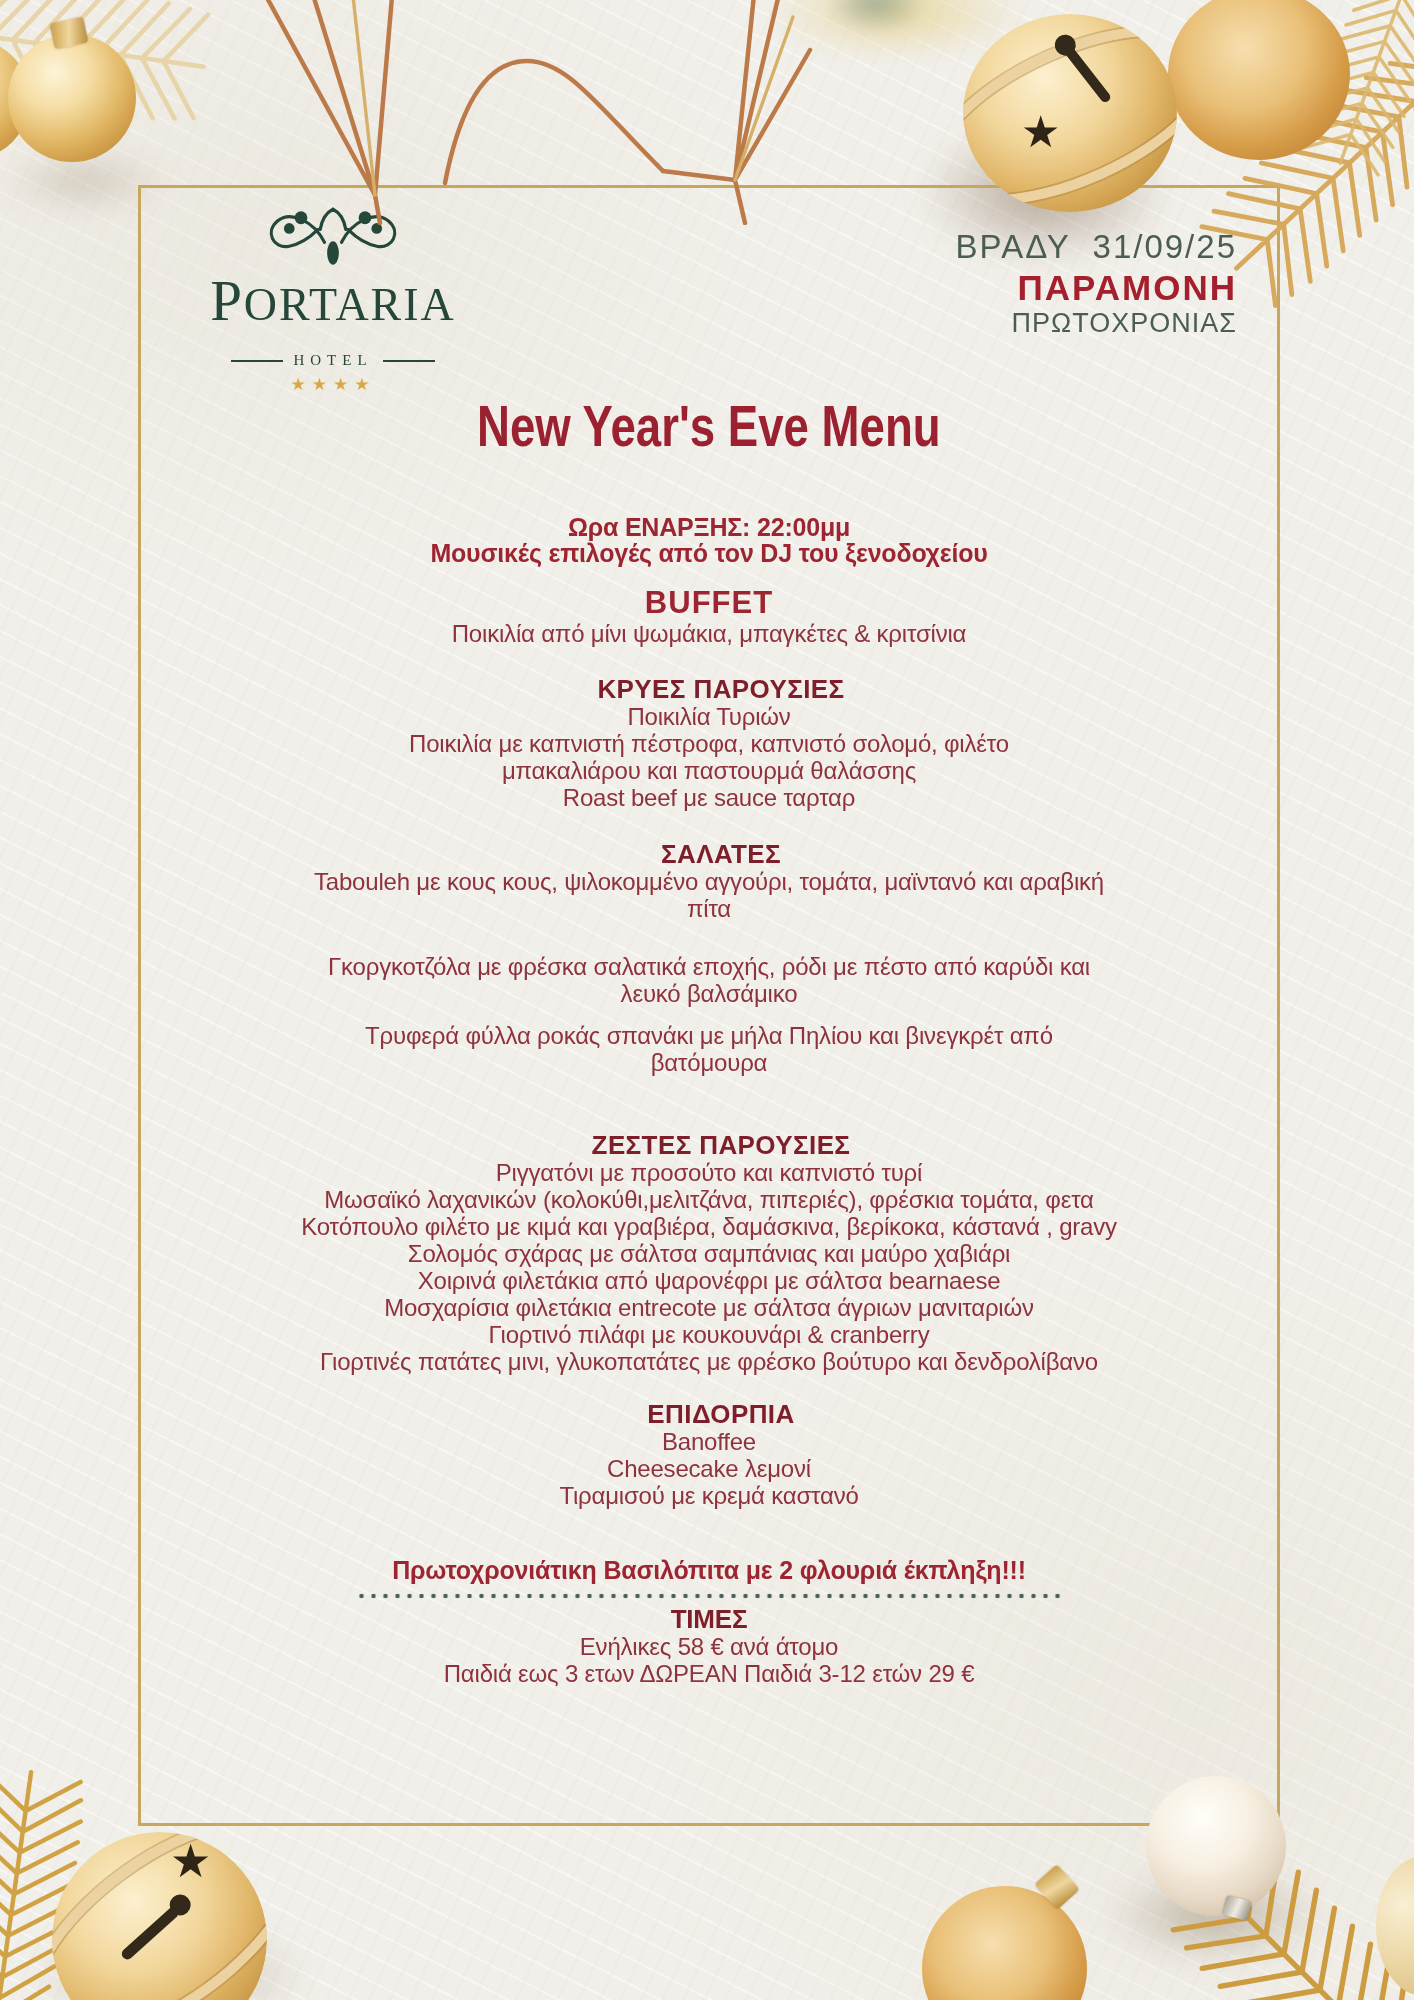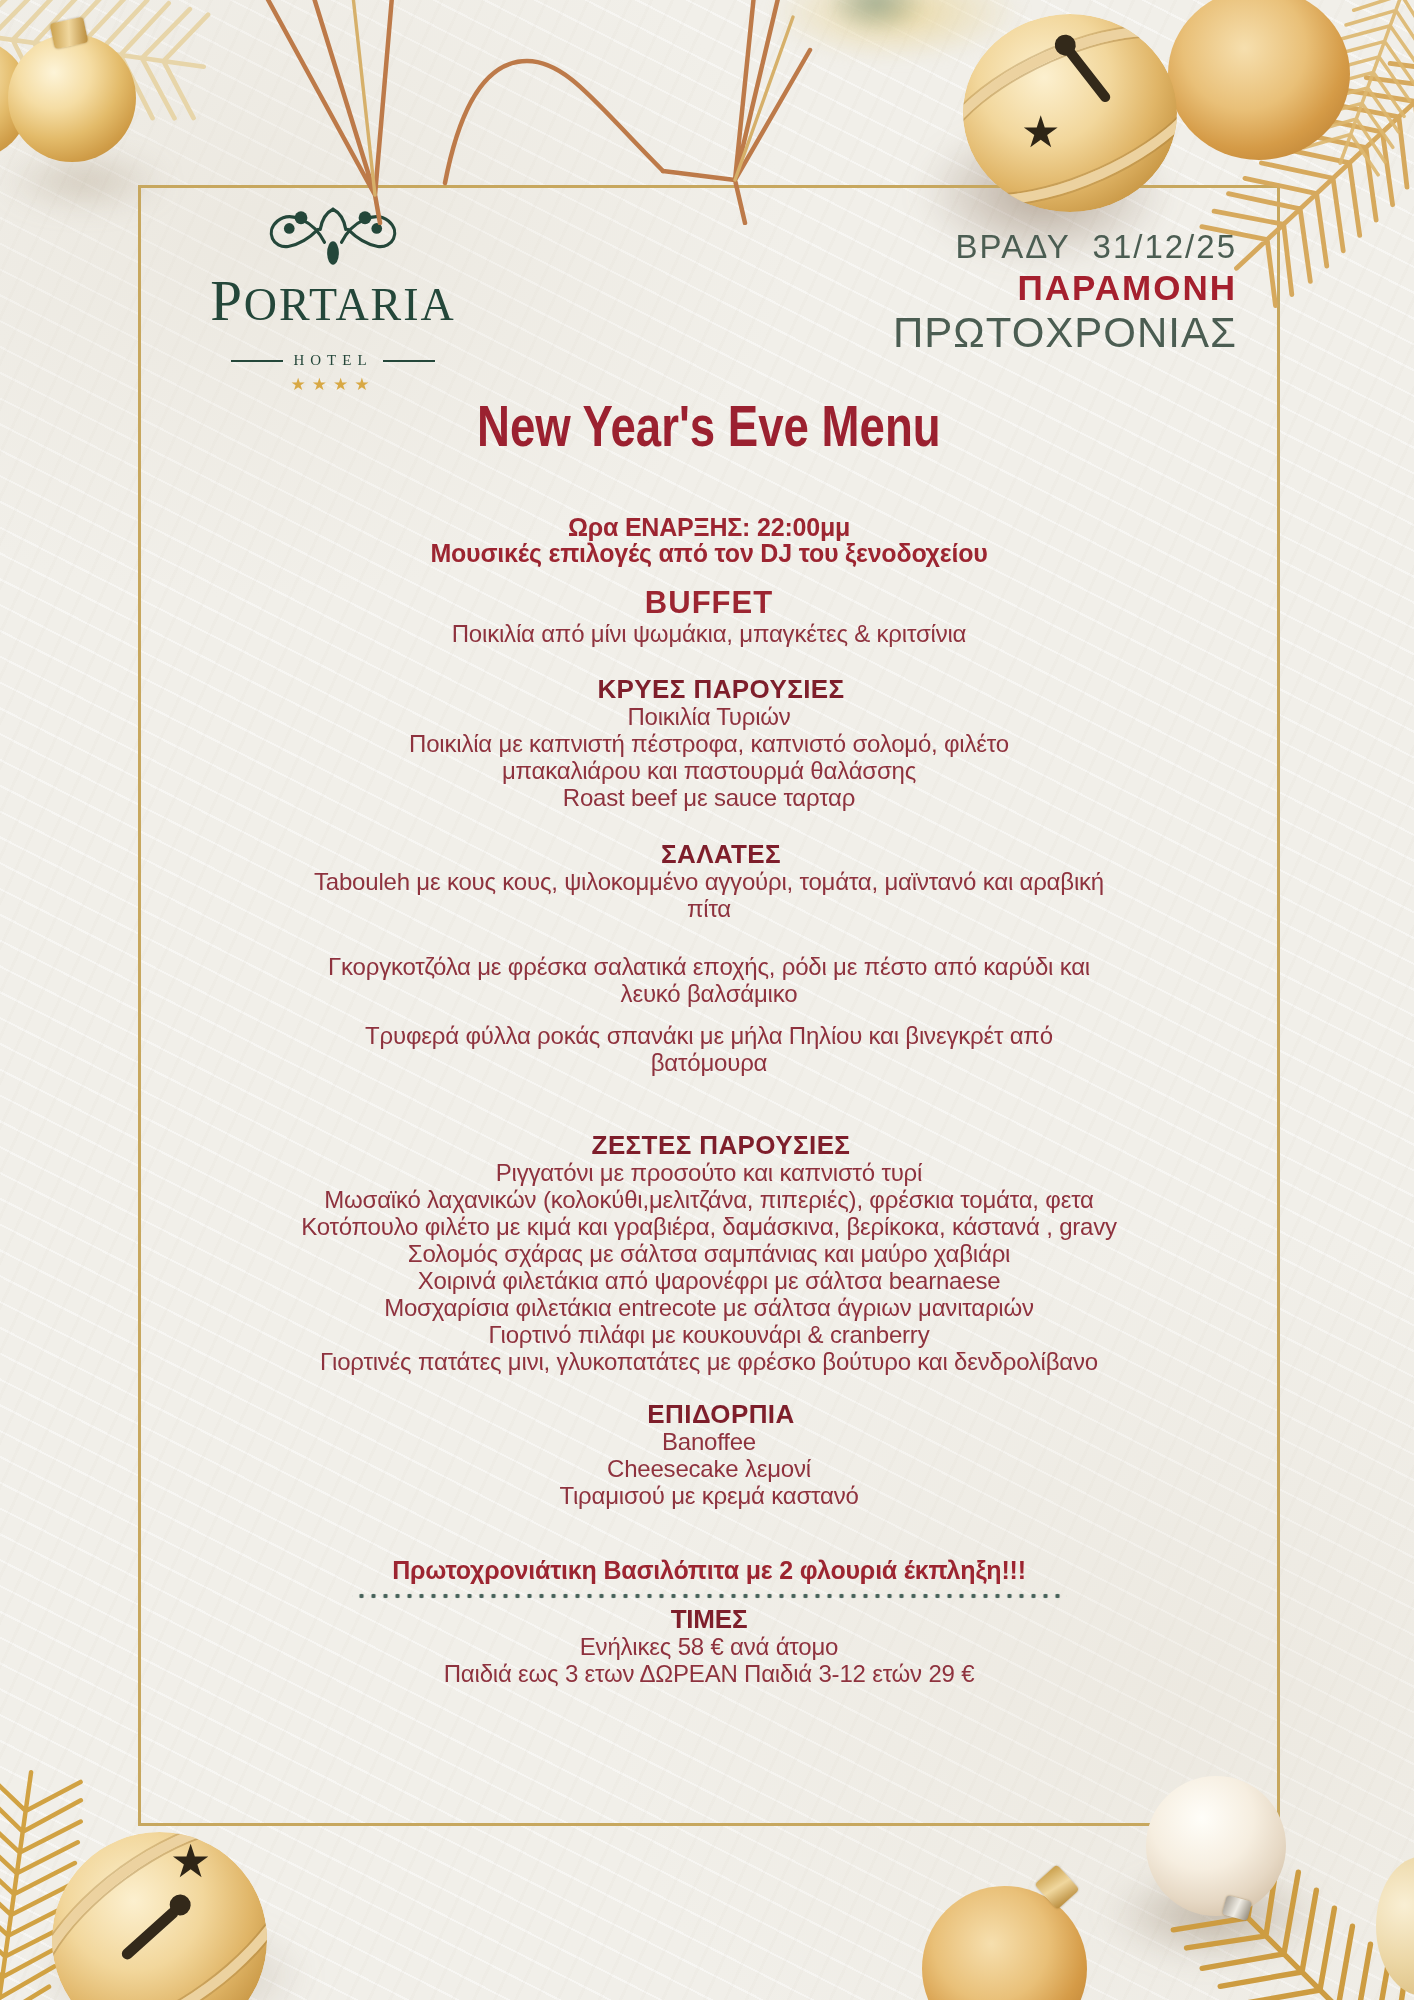--- a/index.html
+++ b/index.html
@@ -76,21 +76,21 @@
   .logo-name{font-family:"Liberation Serif",serif;font-size:46px;letter-spacing:2px;line-height:1;margin-top:2px;}
   .logo-name::first-letter{font-size:57px;}
   .logo-hotel{display:flex;align-items:center;justify-content:center;gap:10px;margin-top:23px;}
   .logo-hotel .rule{width:52px;height:2px;background:#24473a;}
   .logo-hotel .txt{font-family:"Liberation Serif",serif;font-size:15px;letter-spacing:6px;}
   .logo-stars{margin-top:5px;font-size:17px;letter-spacing:6px;color:#d8a844;}
 
   .event-block{position:absolute;right:40px;top:40px;text-align:right;line-height:1.18;}
   .event-date{font-size:33px;letter-spacing:2px;color:#4b5d52;white-space:pre;}
   .event-eve{font-size:35px;font-weight:bold;letter-spacing:2px;color:#a5202e;}
-  .event-nye{font-size:42px;letter-spacing:1px;color:#4b5d52;}
+  .event-nye{font-size:27px;letter-spacing:1px;color:#4b5d52;}
 
   .title{position:absolute;left:0;right:0;top:205px;text-align:center;color:#9b2130;}
   .title span{display:inline-block;transform:scaleX(.8);font-size:57px;font-weight:bold;letter-spacing:0;}
 
   .menu{position:absolute;left:0;right:0;top:322px;text-align:center;color:#8e323e;font-size:24px;line-height:27px;letter-spacing:-.2px;}
   .menu .it{max-width:1000px;margin:0 auto;}
   .w690{max-width:690px !important;}
   .w740{max-width:740px !important;}
   .w800{max-width:800px !important;}
   .w860{max-width:860px !important;}
@@ -160,21 +160,21 @@
       <div class="logo-name">PORTARIA</div>
       <div class="logo-hotel">
         <span class="rule"></span>
         <span class="txt">HOTEL</span>
         <span class="rule"></span>
       </div>
       <div class="logo-stars">★★★★</div>
     </div>
 
     <div class="event-block">
-      <div class="event-date">ΒΡΑΔΥ  31/12/25</div>
+      <div class="event-date">ΒΡΑΔΥ  31/09/25</div>
       <div class="event-eve">ΠΑΡΑΜΟΝΗ</div>
       <div class="event-nye">ΠΡΩΤΟΧΡΟΝΙΑΣ</div>
     </div>
 
     <div class="title"><span>New Year's Eve Menu</span></div>
 
     <div class="menu">
       <div class="intro-line first">Ωρα ΕΝΑΡΞΗΣ: 22:00μμ</div>
       <div class="intro-line">Μουσικές επιλογές από τον DJ του ξενοδοχείου</div>
 

